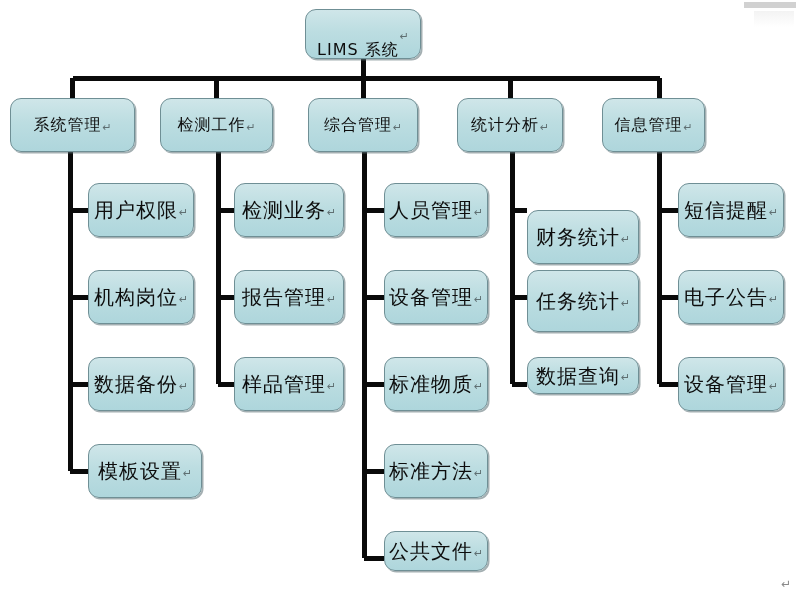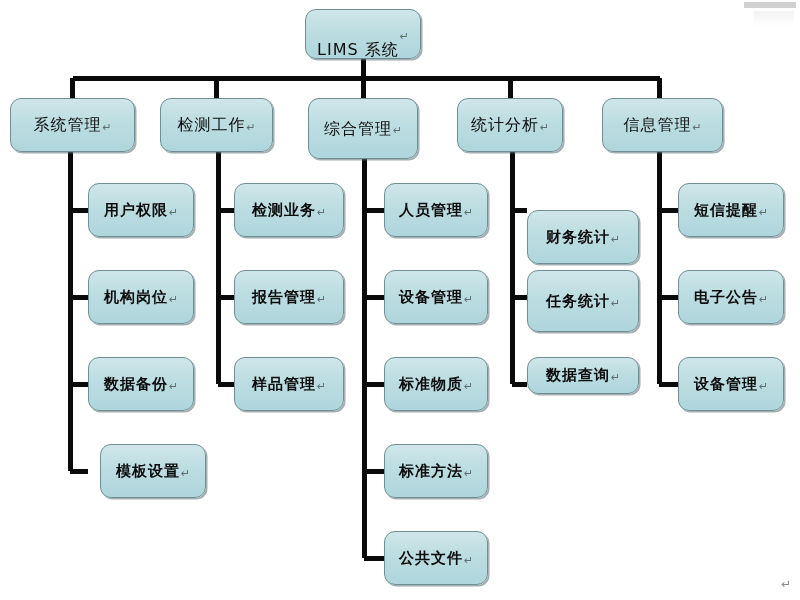--- a/index.html
+++ b/index.html
@@ -63,21 +63,21 @@
   .node .pilcrow {
     display: inline-block;
     font-size: 11px;
     color: #5f6f72;
     margin-left: 1px;
     transform: translateY(2px);
     letter-spacing: 0;
   }
   .node.root .label { font-size: 16px; margin-top: 32px; }
   .node.lvl1 .label { font-size: 16px; }
-  .node.leaf .label { font-size: 15px; font-weight: bold; }
+  .node.leaf .label { font-size: 20px; }
   .page-pilcrow {
     position: absolute;
     right: 9px;
     bottom: 9px;
     font-size: 12px;
     color: #8a8a8a;
     font-family: "DejaVu Sans", "Liberation Sans", sans-serif;
   }
 </style>
 </head>
@@ -135,81 +135,81 @@
         <span class="pilcrow">↵</span>
       </div>
       <div class="node leaf" style="left: 88px; top: 270px; width: 106px; height: 54px;">
         <span class="label">机构岗位</span>
         <span class="pilcrow">↵</span>
       </div>
       <div class="node leaf" style="left: 88px; top: 357px; width: 106px; height: 54px; justify-content: center;">
         <span class="label">数据备份</span>
         <span class="pilcrow">↵</span>
       </div>
-      <div class="node leaf" style="left: 100px; top: 444px; width: 106px; height: 54px;">
+      <div class="node leaf" style="left: 88px; top: 444px; width: 114px; height: 54px;">
         <span class="label">模板设置</span>
         <span class="pilcrow">↵</span>
       </div>
       <div class="node lvl1" style="left: 160px; top: 98px; width: 113px; height: 54px;">
         <span class="label">检测工作</span>
         <span class="pilcrow">↵</span>
       </div>
       <div class="node leaf" style="left: 234px; top: 183px; width: 110px; height: 54px;">
         <span class="label">检测业务</span>
         <span class="pilcrow">↵</span>
       </div>
       <div class="node leaf" style="left: 234px; top: 270px; width: 110px; height: 54px;">
         <span class="label">报告管理</span>
         <span class="pilcrow">↵</span>
       </div>
       <div class="node leaf" style="left: 234px; top: 357px; width: 110px; height: 54px;">
         <span class="label">样品管理</span>
         <span class="pilcrow">↵</span>
       </div>
-      <div class="node lvl1" style="left: 308px; top: 98px; width: 110px; height: 61px;">
+      <div class="node lvl1" style="left: 308px; top: 98px; width: 110px; height: 54px;">
         <span class="label">综合管理</span>
         <span class="pilcrow">↵</span>
       </div>
       <div class="node leaf" style="left: 384px; top: 183px; width: 104px; height: 54px;">
         <span class="label">人员管理</span>
         <span class="pilcrow">↵</span>
       </div>
       <div class="node leaf" style="left: 384px; top: 270px; width: 104px; height: 54px;">
         <span class="label">设备管理</span>
         <span class="pilcrow">↵</span>
       </div>
       <div class="node leaf" style="left: 384px; top: 357px; width: 104px; height: 54px;">
         <span class="label">标准物质</span>
         <span class="pilcrow">↵</span>
       </div>
       <div class="node leaf" style="left: 384px; top: 444px; width: 104px; height: 54px;">
         <span class="label">标准方法</span>
         <span class="pilcrow">↵</span>
       </div>
-      <div class="node leaf" style="left: 384px; top: 531px; width: 104px; height: 54px;">
+      <div class="node leaf" style="left: 384px; top: 531px; width: 104px; height: 40px;">
         <span class="label">公共文件</span>
         <span class="pilcrow">↵</span>
       </div>
       <div class="node lvl1" style="left: 457px; top: 98px; width: 106px; height: 54px;">
         <span class="label">统计分析</span>
         <span class="pilcrow">↵</span>
       </div>
       <div class="node leaf" style="left: 527px; top: 183px; width: 112px; height: 54px; margin-top: 27px;">
         <span class="label">财务统计</span>
         <span class="pilcrow">↵</span>
       </div>
       <div class="node leaf" style="left: 527px; top: 270px; width: 112px; height: 62px;">
         <span class="label">任务统计</span>
         <span class="pilcrow">↵</span>
       </div>
       <div class="node leaf" style="left: 527px; top: 357px; width: 112px; height: 37px;">
         <span class="label">数据查询</span>
         <span class="pilcrow">↵</span>
       </div>
-      <div class="node lvl1" style="left: 602px; top: 98px; width: 121px; height: 54px;">
+      <div class="node lvl1" style="left: 602px; top: 98px; width: 103px; height: 54px;">
         <span class="label">信息管理</span>
         <span class="pilcrow">↵</span>
       </div>
       <div class="node leaf" style="left: 678px; top: 183px; width: 106px; height: 54px;">
         <span class="label">短信提醒</span>
         <span class="pilcrow">↵</span>
       </div>
       <div class="node leaf" style="left: 678px; top: 270px; width: 106px; height: 54px;">
         <span class="label">电子公告</span>
         <span class="pilcrow">↵</span>

